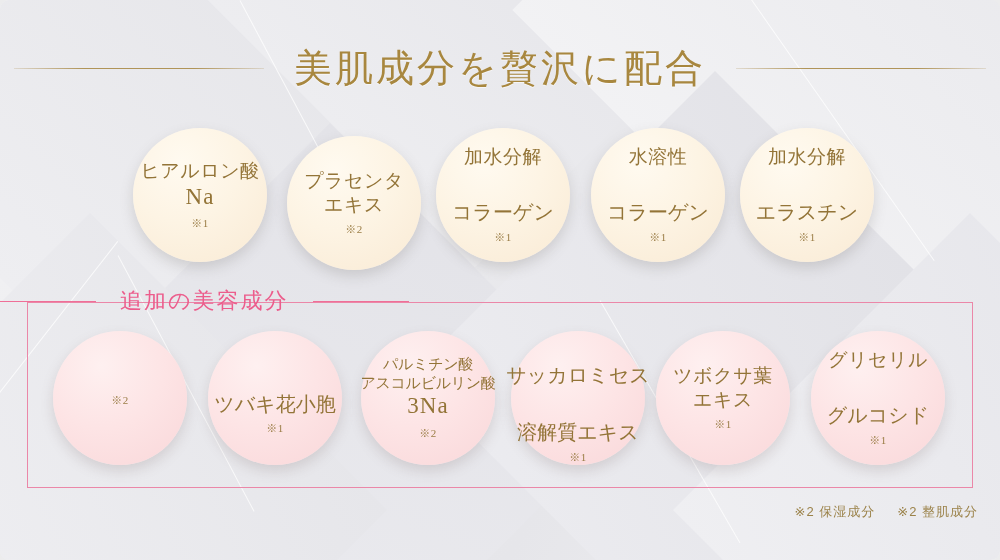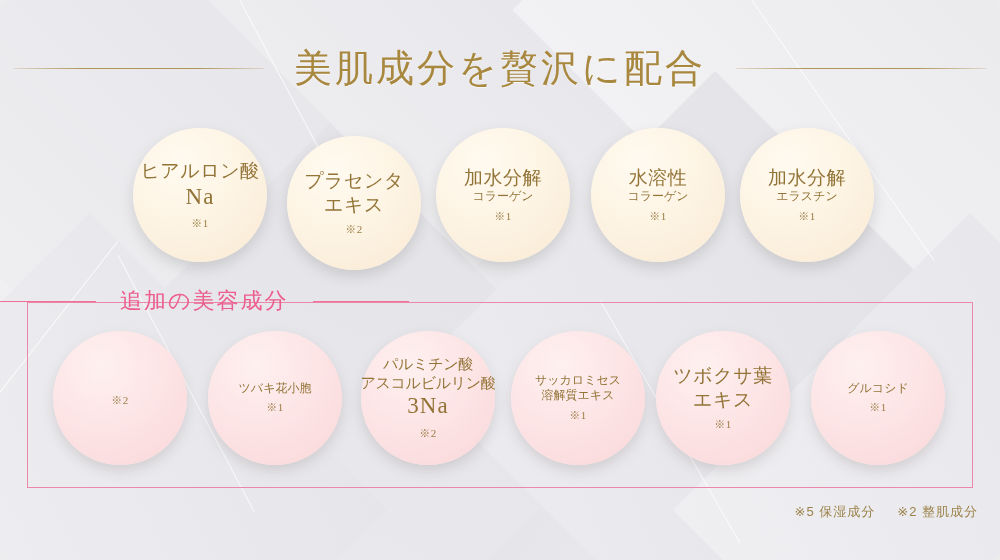--- a/index.html
+++ b/index.html
@@ -80,21 +80,21 @@
   .circle.cream {
     background:radial-gradient(circle at 36% 26%,#fffaf0 0%,#fdf4e4 45%,#f9ead4 100%);
     box-shadow:0 6px 13px rgba(110,105,100,.22);
   }
   .circle.pink {
     background:radial-gradient(circle at 36% 26%,#fef0f0 0%,#fde4e5 48%,#f9d7d9 100%);
     box-shadow:0 6px 13px rgba(120,100,100,.20);
   }
   .c-line { color:#937437; line-height:1.24; white-space:nowrap;font-family:Liberation Serif, serif; }
   .c-main { font-size:19px; letter-spacing:.5px; }
-  .c-main.sm { font-size:12px; letter-spacing:0; }
+  .c-main.sm { font-size:20px; letter-spacing:0;margin-top:32px; }
   .c-main.xs { font-size:15px; letter-spacing:-.3px; }
   .c-main.lat { font-size:23px; letter-spacing:1px; }
   .c-note { font-size:11px; color:#9a7d46; margin-top:5px; letter-spacing:.5px; }
 
   
   .legend {
     position:absolute; right:22px; top:503px;
     font-family:"Liberation Sans","DejaVu Sans",sans-serif;
     font-size:13px; color:#9b8249; letter-spacing:1px; z-index:4;
     display:flex; gap:22px;
@@ -183,21 +183,22 @@
     <div class="c-note">※1</div>
   </div>
 
   <div class="circle pink" style="left:656px;top:331px;width:134px;height:134px;">
     <div class="c-line c-main">ツボクサ葉</div>
     <div class="c-line c-main">エキス</div>
     <div class="c-note">※1</div>
   </div>
 
   <div class="circle pink" style="left:811px;top:331px;width:134px;height:134px;">
+    <div class="c-line c-main">グリセリル</div>
     <div class="c-line c-main sm">グルコシド</div>
     <div class="c-note">※1</div>
   </div>
 
   <div class="legend">
-    <span>※5 保湿成分</span>
+    <span>※2 保湿成分</span>
     <span>※2 整肌成分</span>
   </div>
 </div>
 
 </body></html>

